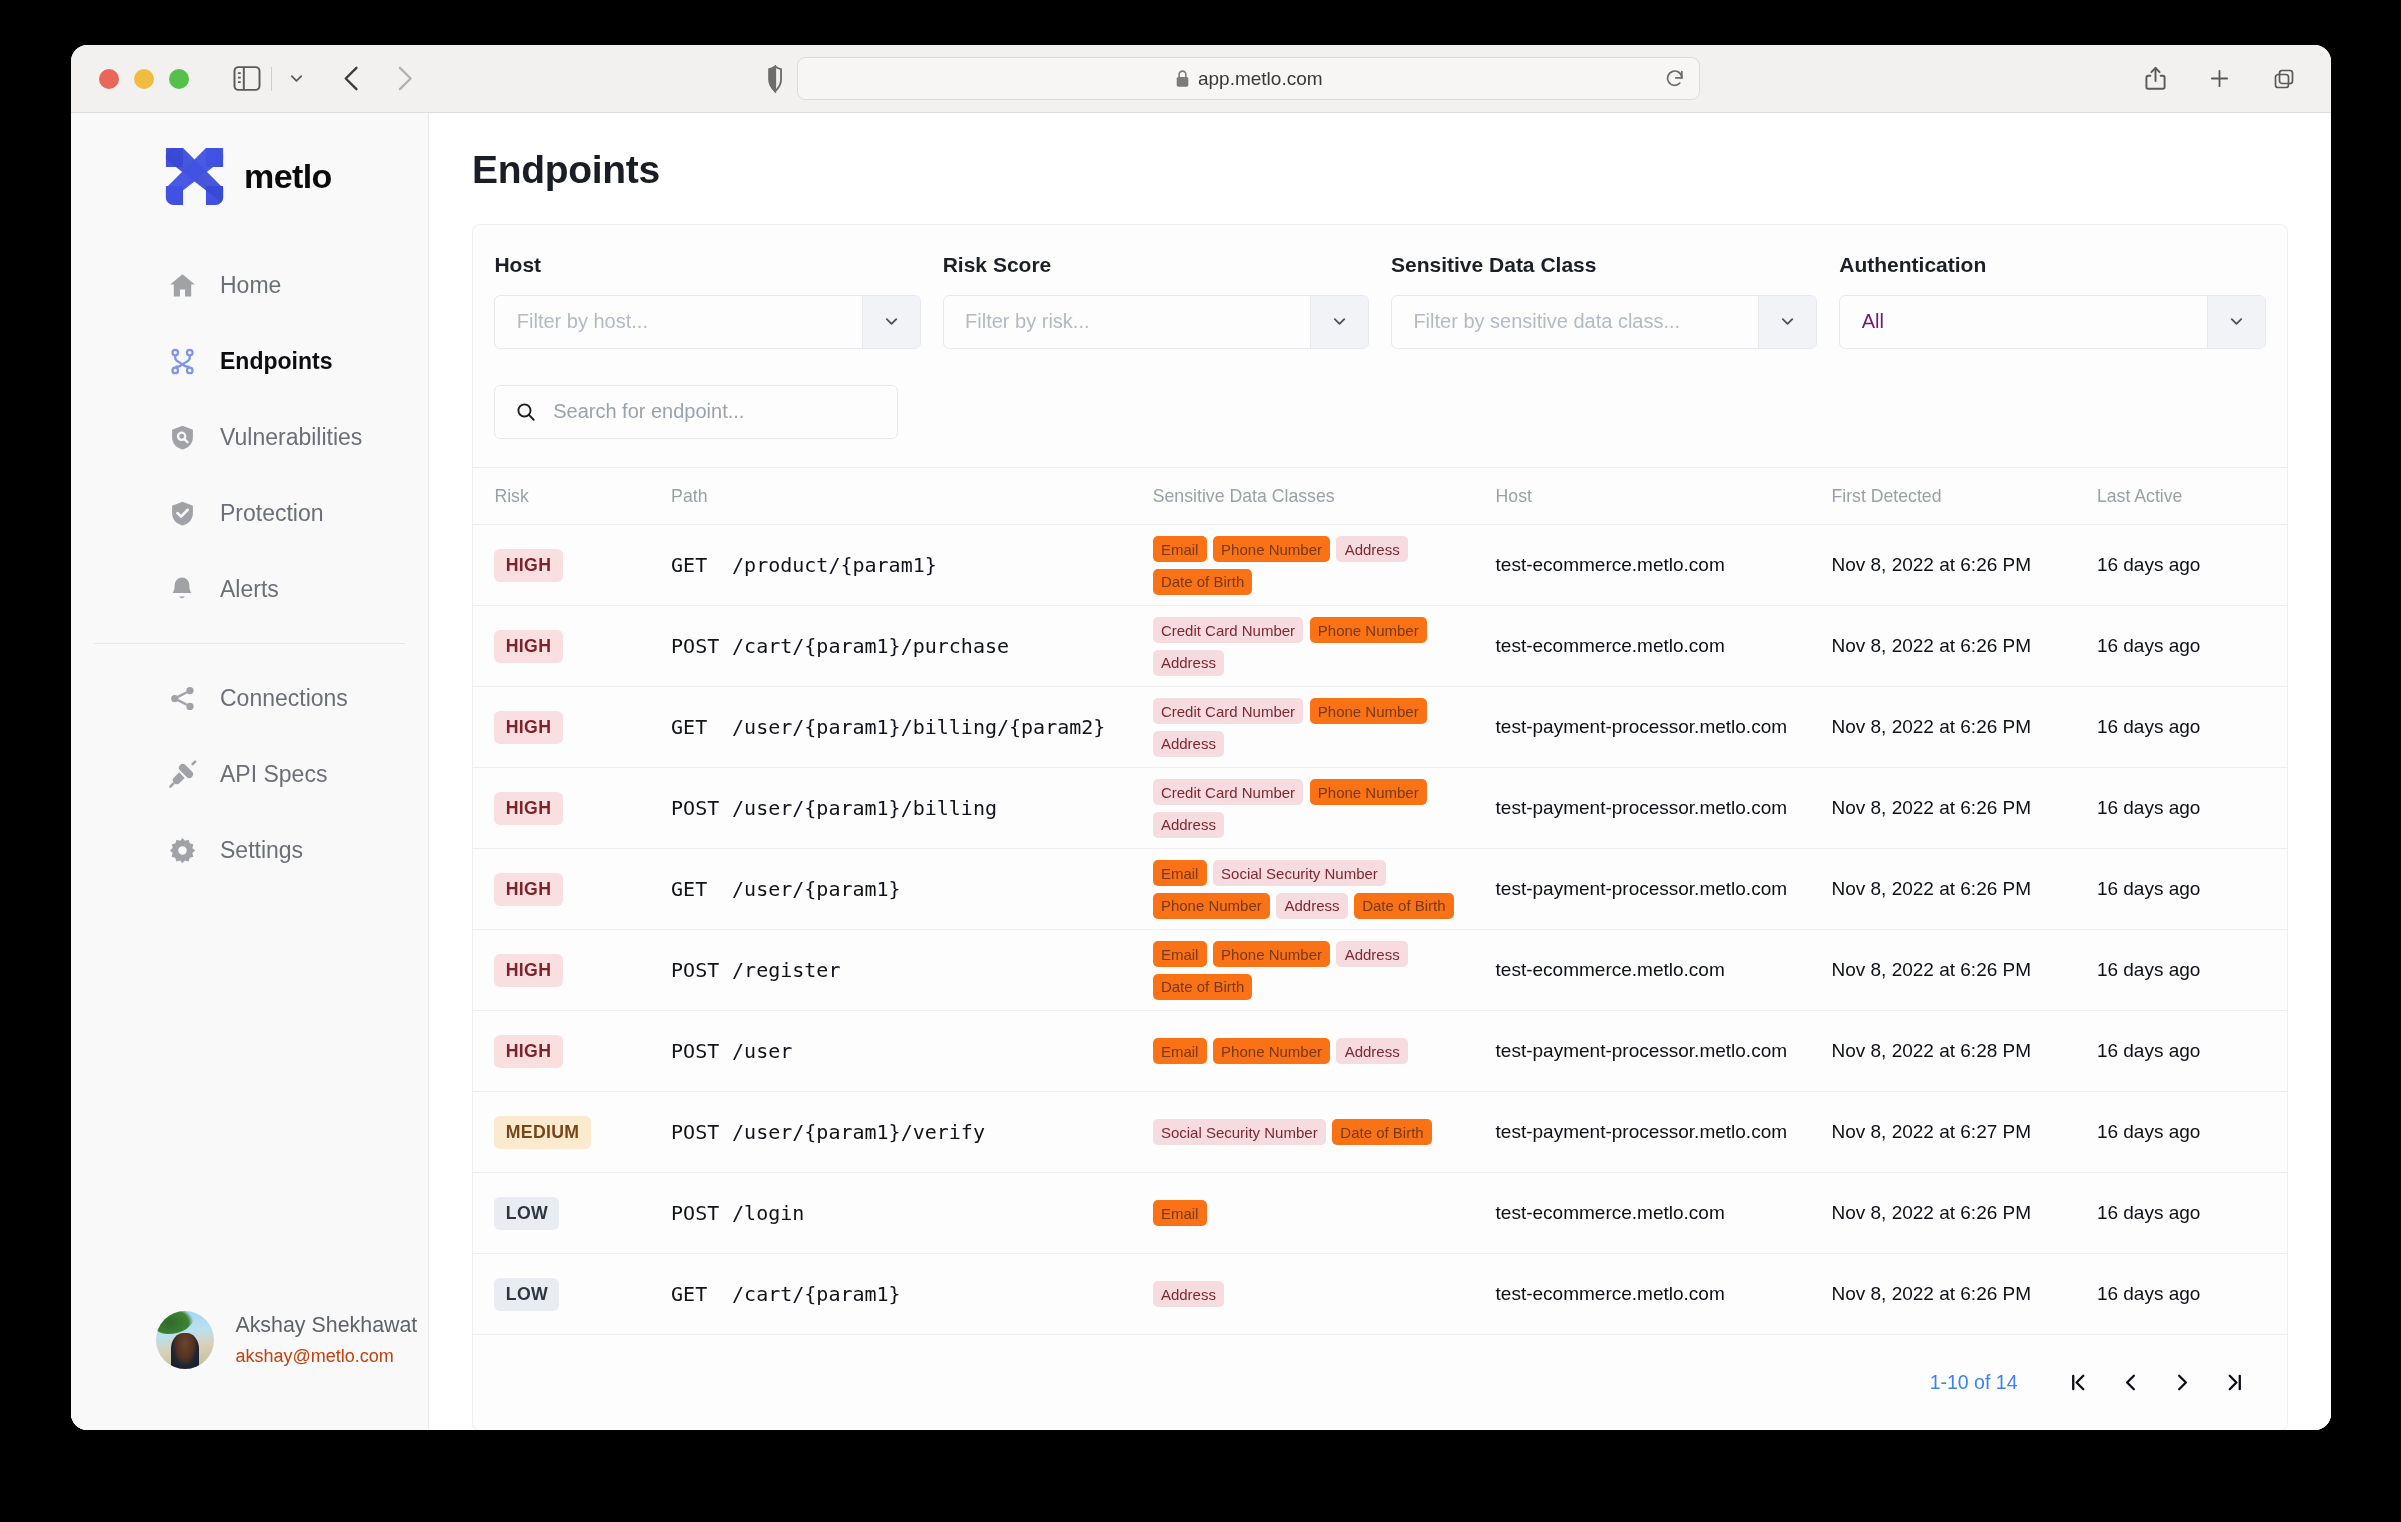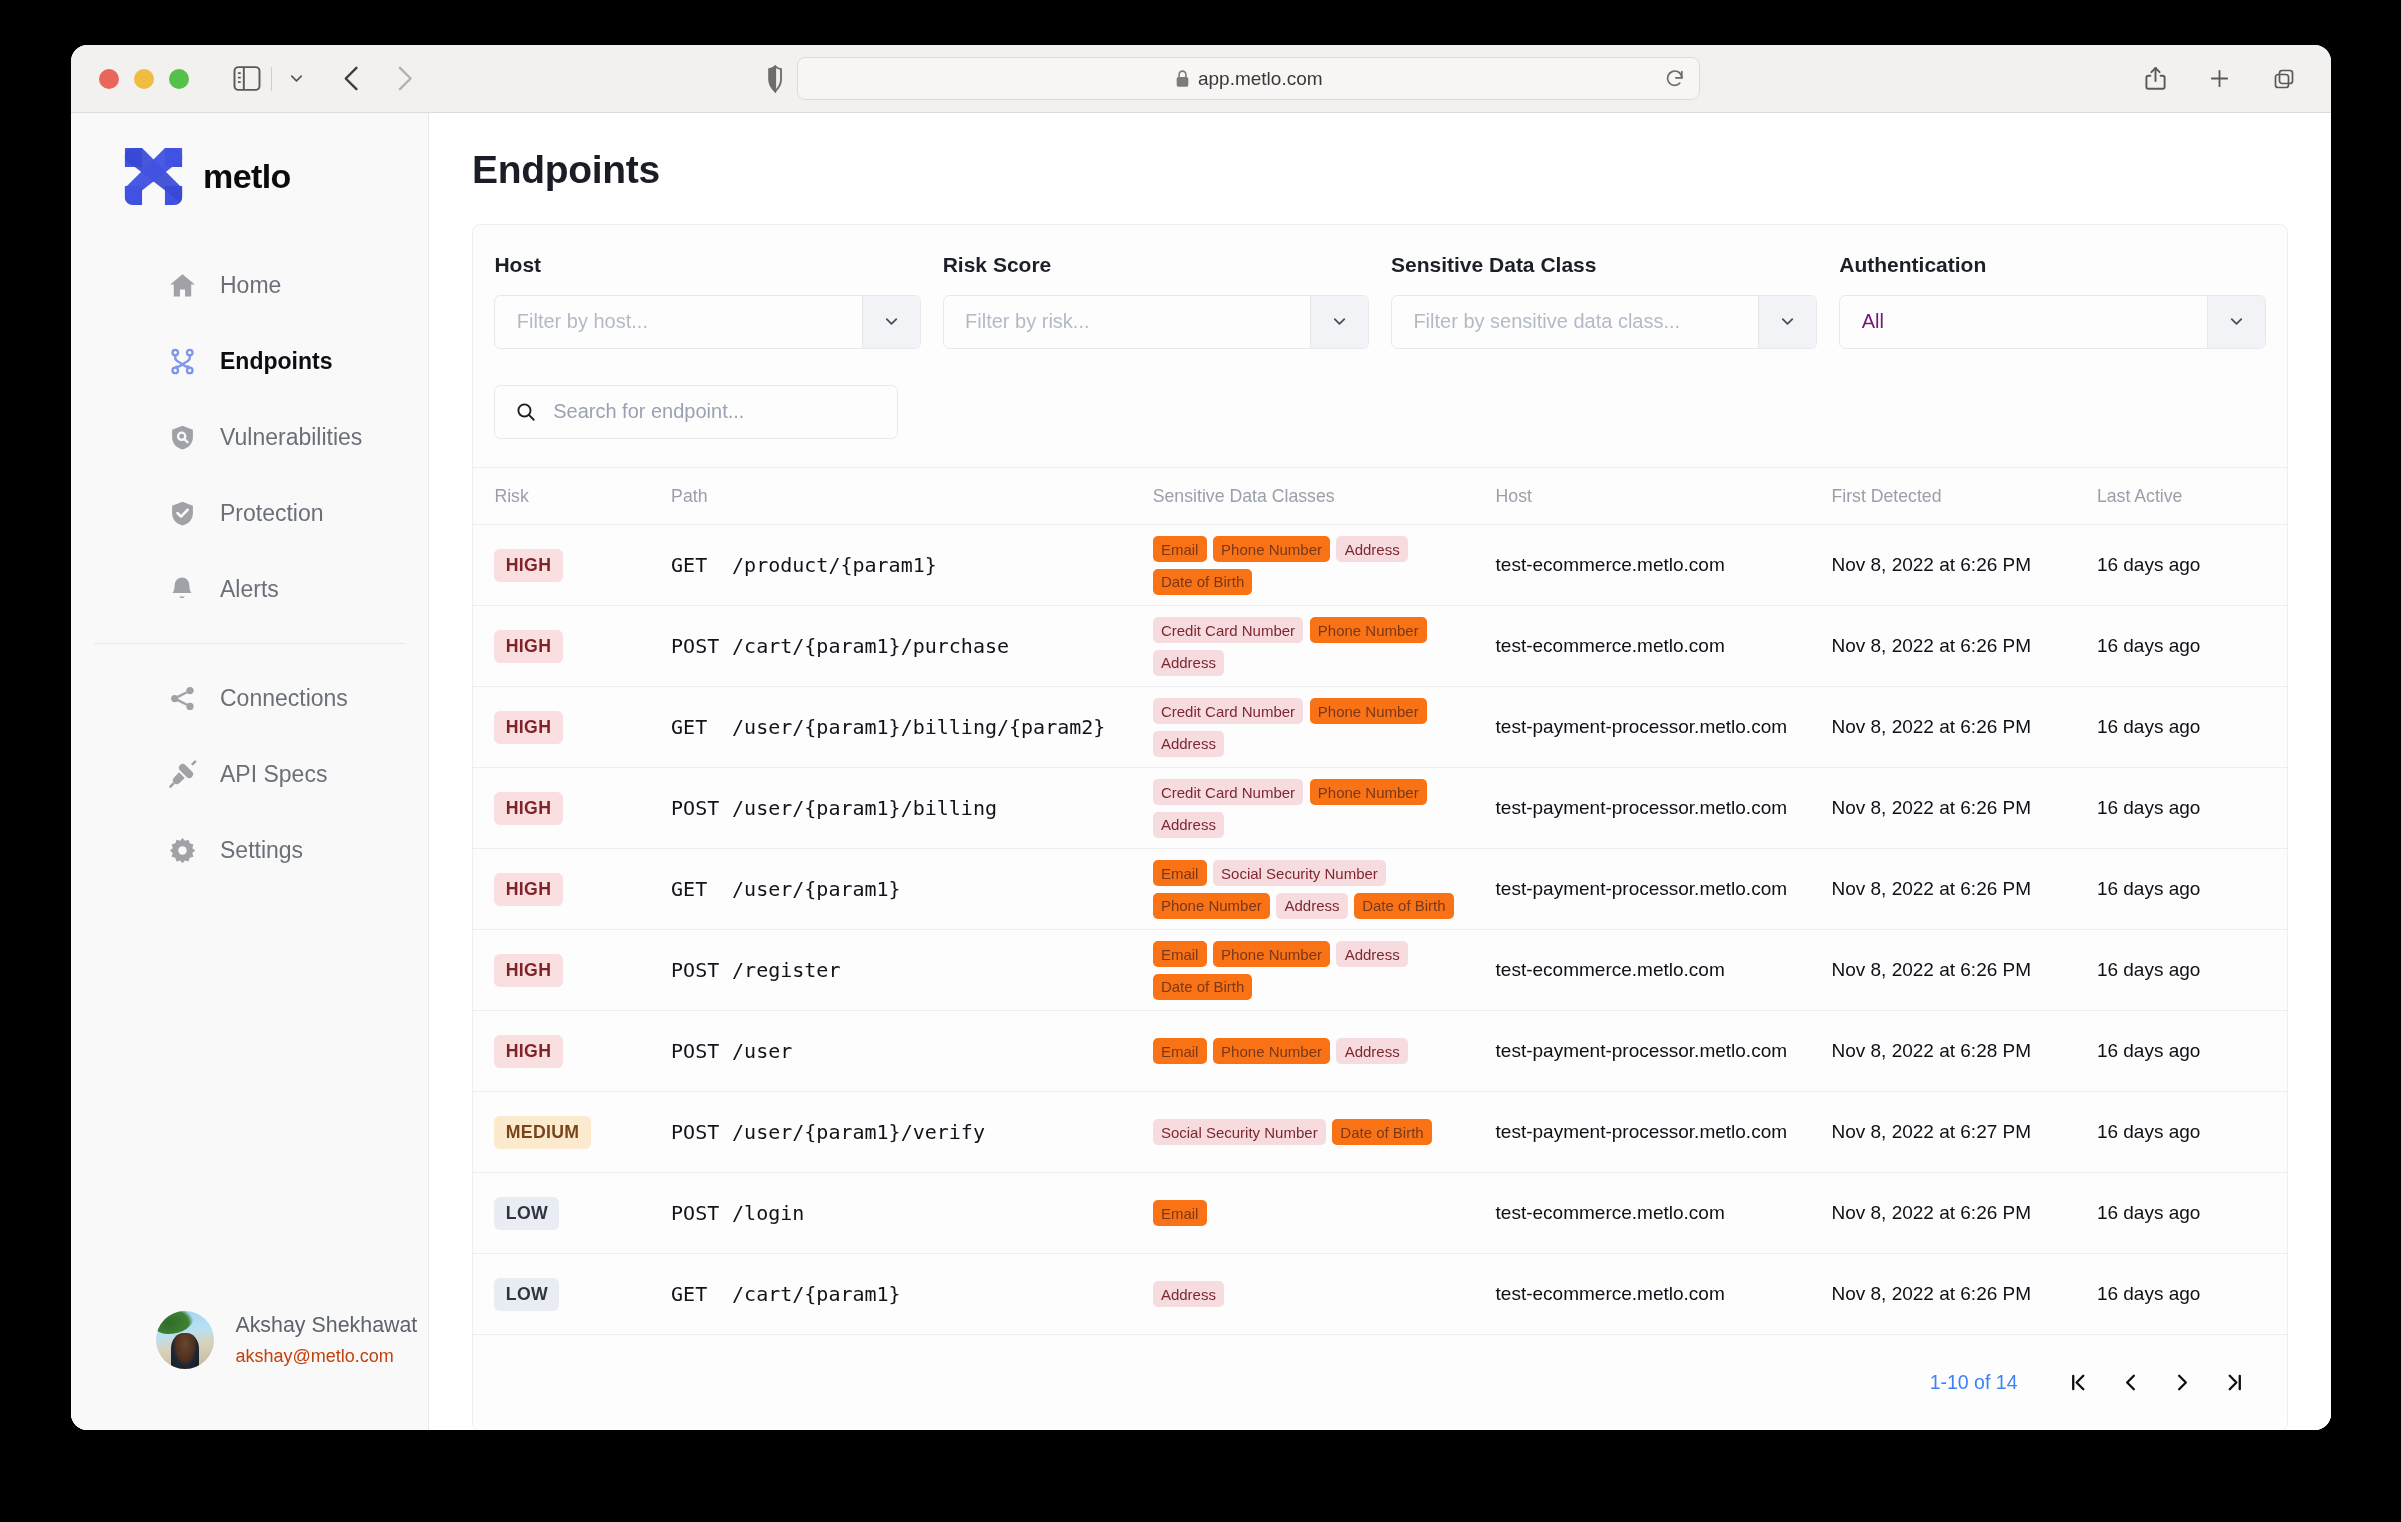--- a/index.html
+++ b/index.html
@@ -75,21 +75,21 @@
   .sidebar {
     width: 358px;
     background: #f9f9fa;
     border-right: 0.6px solid #e7e8ea;
     display: flex; flex-direction: column;
     flex-shrink: 0;
     position: relative;
   }
   .logo-row {
     display: flex; align-items: center; gap: 19px;
-    padding: 33px 0 0 52px;
+    padding: 33px 0 0 93px;
   }
   .logo-mark { width: 61px; height: 61px; flex-shrink: 0; }
   .logo-text { font-size: 34px; font-weight: 700; color: #0b0b0d; letter-spacing: -0.6px; }
 
   .nav { margin-top: 40px; display: flex; flex-direction: column; }
   .nav-item {
     display: flex; align-items: center; gap: 23px;
     height: 76px;
     padding-left: 96px;
     cursor: pointer;

